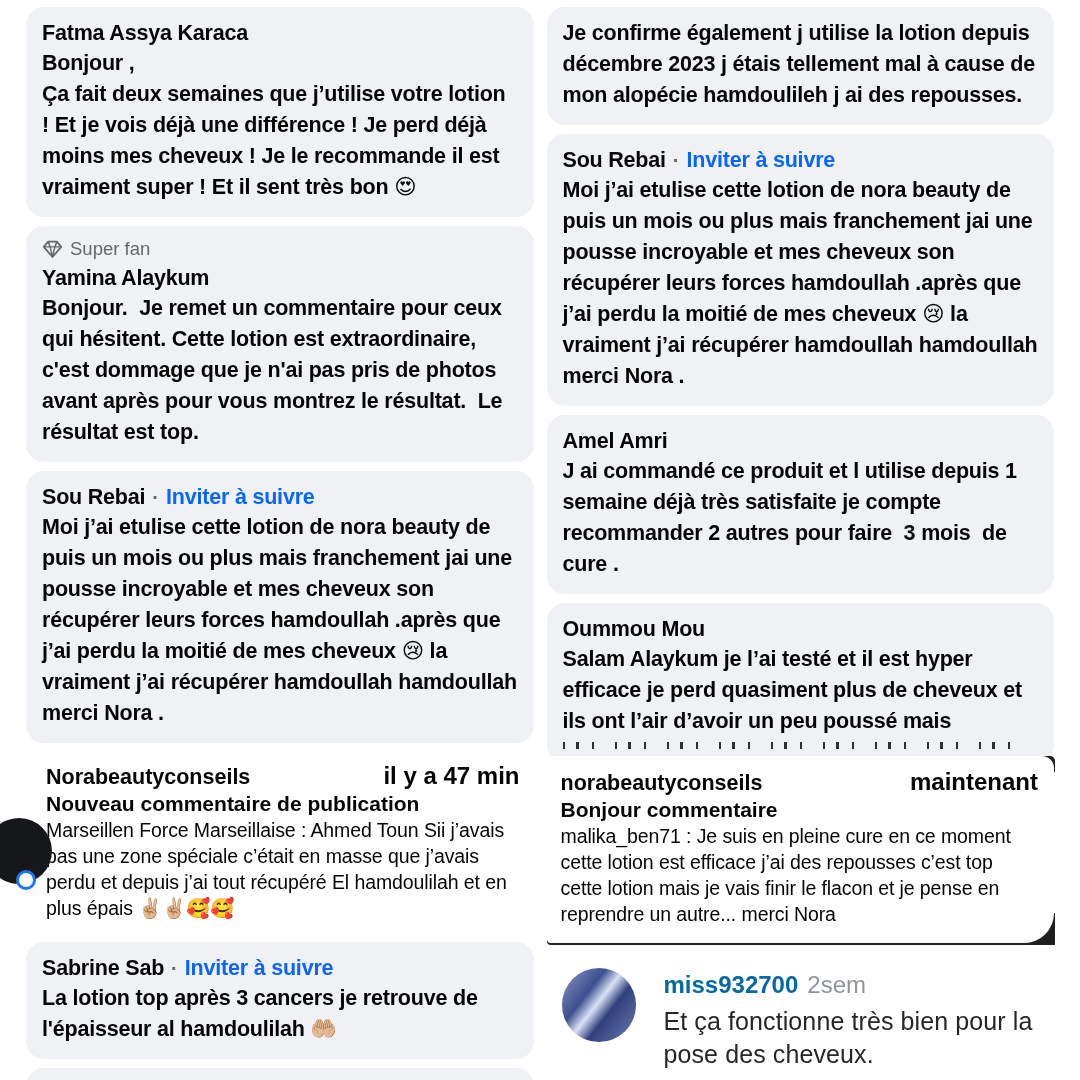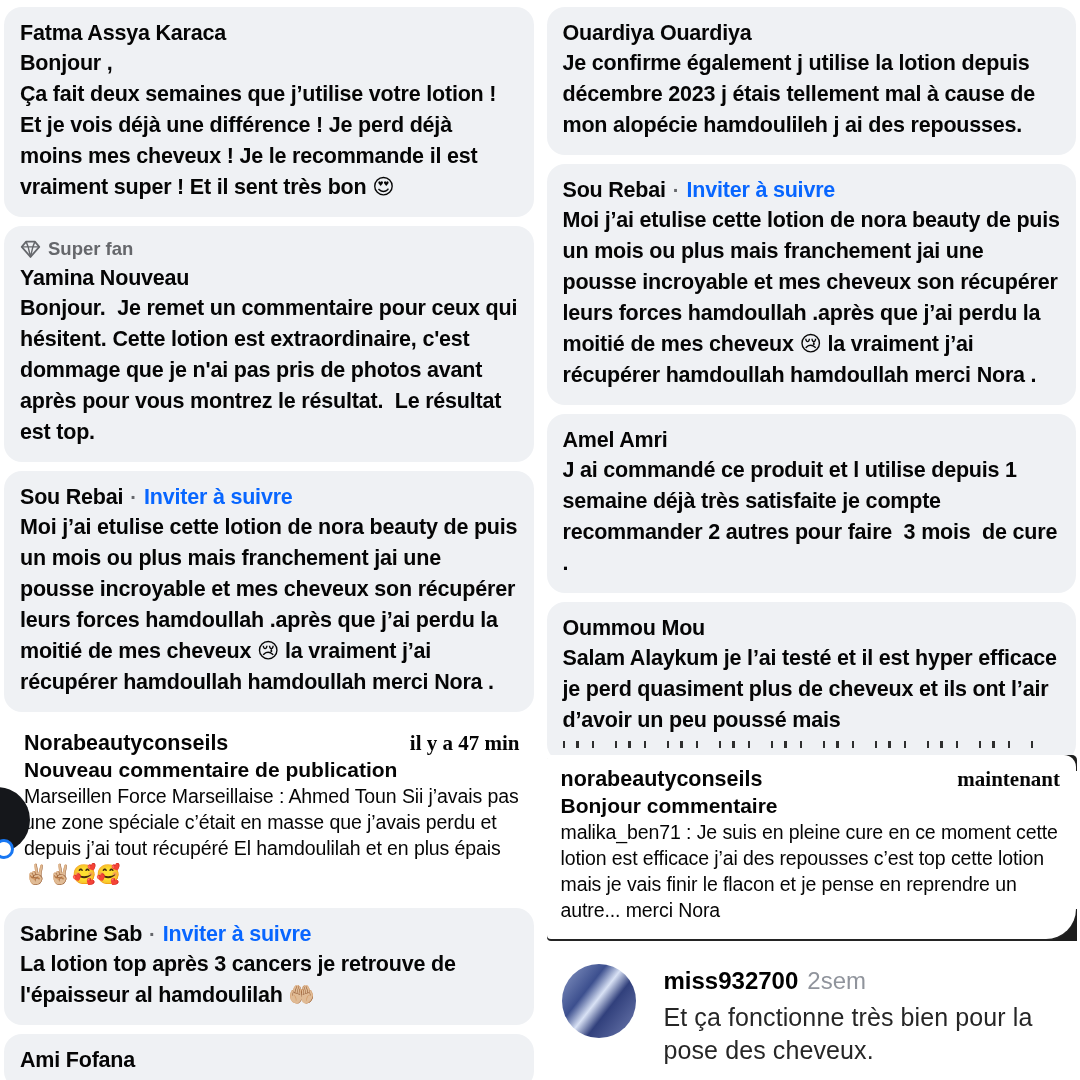--- a/index.html
+++ b/index.html
@@ -1,54 +1,54 @@
 <!DOCTYPE html>
 <html><head>
 <meta charset="utf-8">
 <style>
   html,body{margin:0;padding:0;width:1080px;height:1080px;overflow:hidden;background:#fff;
     font-family:"Liberation Sans","DejaVu Sans",sans-serif;color:#050505;}
-  .collage{display:flex;gap:13px;padding:7px 4px;box-sizing:border-box;width:1080px;height:1068px;}
+  .collage{display:flex;gap:13px;padding:7px 26px;box-sizing:border-box;width:1080px;height:1068px;}
   .col{flex:1;display:flex;flex-direction:column;gap:9px;min-width:0;}
   
   .card{background:#eff1f4;border-radius:18px;padding:11px 16px 14px 16px;position:relative;}
   .wcard{background:#fff;border-radius:4px;padding:10px 14px 12px 20px;position:relative;}
   .name-row{display:flex;align-items:baseline;gap:7px;line-height:30px;}
   .fb-name{font-weight:700;font-size:21.5px;letter-spacing:-.2px;}
   .dot{color:#65676b;font-weight:700;font-size:20px;}
   .invite{color:#0866ff;font-weight:700;font-size:21.5px;letter-spacing:-.2px;text-align:center;}
   .fb-text{font-weight:600;font-size:21.5px;line-height:31px;letter-spacing:-.2px;white-space:pre-wrap;}
   .badge-row{display:flex;align-items:center;gap:7px;margin:1px 0 3px 0;}
-  .badge-label{color:#65676b;font-weight:700;font-size:18.5px;}
+  .badge-label{color:#65676b;font-weight:400;font-size:18.5px;}
   .gem{width:21px;height:21px;display:inline-block;}
   
   .notif-head{display:flex;justify-content:space-between;align-items:baseline;}
   .notif-app{font-weight:700;font-size:21.5px;}
-  .notif-time{font-weight:600;font-size:21px;font-family:Liberation Serif, serif;}
+  .notif-time{font-weight:600;font-size:24px;}
   .notif-title{font-weight:700;font-size:21px;line-height:27px;}
   .notif-body{font-weight:400;font-size:19.5px;line-height:26px;letter-spacing:-.1px;white-space:pre-wrap;}
   .cut-avatar{position:absolute;left:-40px;top:66px;width:66px;height:66px;border-radius:50%;background:#15171b;}
   .cut-avatar-badge{position:absolute;left:-10px;top:118px;width:20px;height:20px;border-radius:50%;
     background:#fff;border:3px solid #1877f2;box-sizing:border-box;}
   
   .notif2-wrap{position:relative;margin-top:-16px;z-index:3;}
   .corner-top{position:absolute;top:0;right:-1px;width:16px;height:16px;background:#1e1e1e;border-radius:0 5px 0 0;}
   .corner-bot{position:absolute;bottom:-2px;right:-1px;width:32px;height:32px;background:#1e1e1e;}
   .notif2{position:relative;background:#fff;border-radius:4px 12px 30px 4px;padding:12px 16px 16px 14px;
     box-shadow:0 2px 0 #242424;}
   
   .clipped-line{height:7px;overflow:hidden;margin-top:5px;width:95%;
     background:repeating-linear-gradient(90deg,#2f2f2f 0 2px,transparent 2px 13px,#2f2f2f 13px 16px,transparent 16px 29px,#2f2f2f 29px 31px,transparent 31px 52px);}
   
   .ig{display:flex;gap:28px;padding:16px 6px 0 15px;background:#fff;}
   .ig-avatar{width:74px;height:74px;border-radius:50%;flex:none;
     background:linear-gradient(128deg,#8d9cc7 0%,#3c4f8e 34%,#d9e2f5 48%,#31407c 62%,#6f7cb0 100%);}
   .ig-main{flex:1;min-width:0;}
   .ig-head{line-height:34px;}
-  .ig-user{font-weight:700;font-size:24px;color:#000000;}
+  .ig-user{font-weight:700;font-size:24px;color:#0369a1;}
   .ig-time{font-weight:400;font-size:24px;color:#90949c;margin-left:9px;}
   .ig-text{font-weight:400;font-size:25px;line-height:33px;color:#262626;letter-spacing:.1px;}
 </style>
 </head>
 <body>
 
 <div class="collage">
 
   <div class="col">
 
@@ -62,21 +62,21 @@
 
     <div class="card">
       <div class="badge-row">
         <svg class="gem" viewBox="0 0 24 24">
           <path d="M7 3 L17 3 L22 9 L12 20.5 L2 9 Z" fill="none" stroke="#65676b" stroke-width="2" stroke-linejoin="round"></path>
           <path d="M2 9 H22 M7 3 L9.3 9 L12 20.5 L14.7 9 L17 3" fill="none" stroke="#65676b" stroke-width="1.6" stroke-linejoin="round"></path>
         </svg>
         <span class="badge-label">Super fan</span>
       </div>
       <div class="name-row">
-        <span class="fb-name">Yamina Nouveau</span>
+        <span class="fb-name">Yamina Alaykum</span>
       </div>
       <div class="fb-text">Bonjour.  Je remet un commentaire pour ceux qui hésitent. Cette lotion est extraordinaire, c'est dommage que je n'ai pas pris de photos avant après pour vous montrez le résultat.  Le résultat est top.</div>
     </div>
 
     <div class="card">
       <div class="name-row">
         <span class="fb-name">Sou Rebai</span>
         <span class="dot">·</span>
         <span class="invite">Inviter à suivre</span>
       </div>
@@ -108,23 +108,20 @@
         <span class="fb-name">Ami Fofana</span>
       </div>
 
     </div>
 
   </div>
 
   <div class="col">
 
     <div class="card">
-      <div class="name-row">
-        <span class="fb-name">Ouardiya Ouardiya</span>
-      </div>
       <div class="fb-text">Je confirme également j utilise la lotion depuis décembre 2023 j étais tellement mal à cause de mon alopécie hamdoulileh j ai des repousses.</div>
     </div>
 
     <div class="card">
       <div class="name-row">
         <span class="fb-name">Sou Rebai</span>
         <span class="dot">·</span>
         <span class="invite">Inviter à suivre</span>
       </div>
       <div class="fb-text">Moi j’ai etulise cette lotion de nora beauty de puis un mois ou plus mais franchement jai une pousse incroyable et mes cheveux son récupérer leurs forces hamdoullah .après que j’ai perdu la moitié de mes cheveux 😢 la vraiment j’ai récupérer hamdoullah hamdoullah merci Nora .</div>

